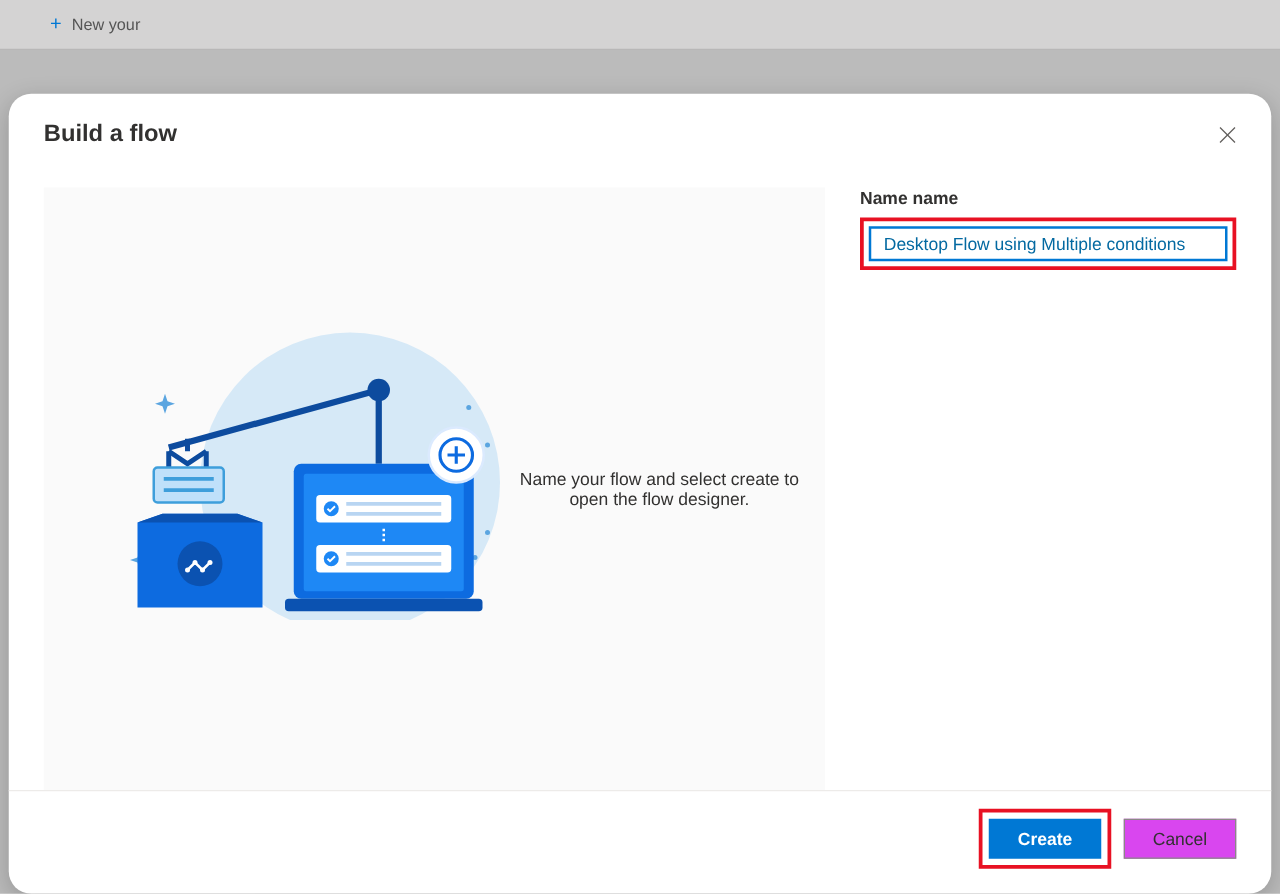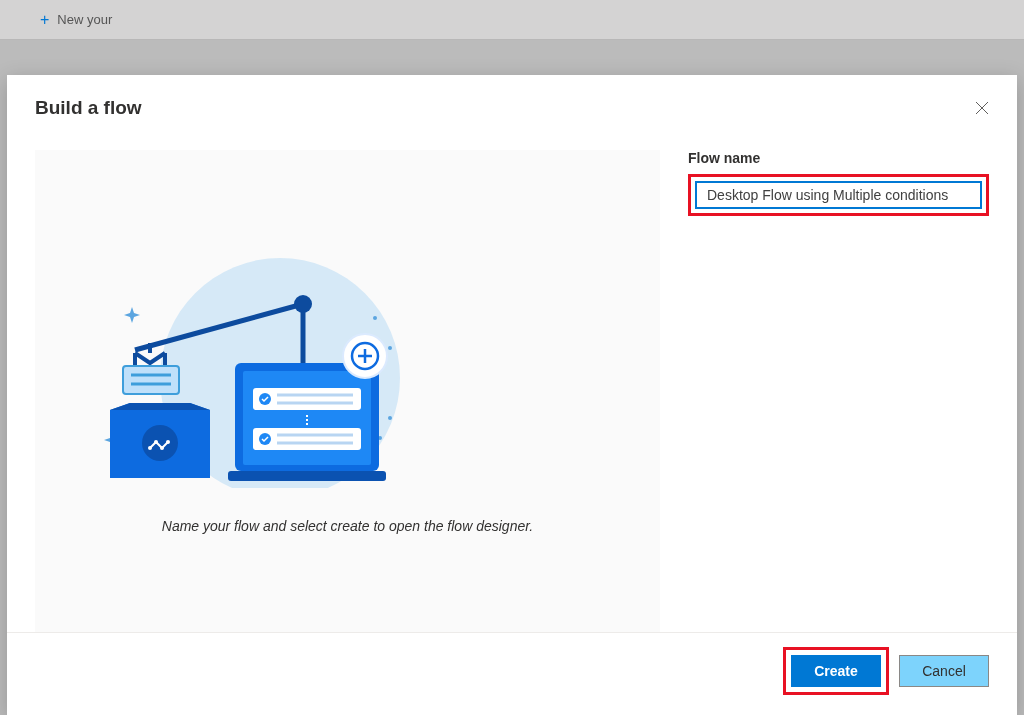--- a/index.html
+++ b/index.html
@@ -39,20 +39,21 @@
     .modal {
       position: absolute;
       top: 75px;
       left: 7px;
       right: 7px;
       bottom: 0;
       background: white;
       box-shadow: 0 5px 20px rgba(0,0,0,0.2);
       display: flex;
       flex-direction: column;
+      border-radius: 18px;
     }
     .modal-header {
       display: flex;
       justify-content: space-between;
       align-items: flex-start;
       padding: 22px 24px 10px 28px;
     }
     .modal-title {
       font-size: 19px;
       font-weight: 600;
@@ -67,24 +68,24 @@
     .modal-body {
       display: flex;
       flex: 1;
       padding: 18px 28px 0 28px;
       gap: 28px;
     }
     .left-panel {
       width: 625px;
       background: #fafafa;
       display: flex;
-      flex-direction: column;
+      flex-direction: row;
+      align-items: center;
       justify-content: center;
       padding: 50px 20px 50px 20px;
-      font-style: italic;
     }
     .illustration {
       width: 360px;
       height: 240px;
       position: relative;
       margin-bottom: 30px;
     }
     .helper-text {
       font-size: 14px;
       color: #323130;
@@ -104,21 +105,21 @@
     .highlight-box-input {
       border: 3px solid #e81123;
       padding: 4px;
       margin-top: 2px;
     }
     .flow-name-input {
       width: 100%;
       height: 28px;
       padding: 0 10px;
       font-size: 14px;
-      color: #404040;
+      color: #0369a1;
       border: 2px solid #0078d4;
       outline: none;
     }
     .modal-footer {
       border-top: 1px solid #edebe9;
       padding: 14px 28px 20px 28px;
       display: flex;
       justify-content: flex-end;
       gap: 10px;
       align-items: center;
@@ -131,21 +132,21 @@
       background: #0078d4;
       color: white;
       border: none;
       padding: 8px 22px;
       font-size: 14px;
       font-weight: 700;
       cursor: pointer;
       min-width: 90px;
     }
     .btn-secondary {
-      background: #7dd3fc;
+      background: #d946ef;
       color: #323130;
       border: 1px solid #8a8886;
       padding: 7px 20px;
       font-size: 14px;
       cursor: pointer;
       min-width: 90px;
     }
   </style>
 </head>
 <body>
@@ -228,21 +229,21 @@
           <circle cx="310" cy="108" r="22" fill="white" stroke="#dbeafe" stroke-width="2"></circle>
           <circle cx="310" cy="108" r="13" fill="none" stroke="#0d6be0" stroke-width="2.5"></circle>
           <line x1="310" y1="101" x2="310" y2="115" stroke="#0d6be0" stroke-width="2.5"></line>
           <line x1="303" y1="108" x2="317" y2="108" stroke="#0d6be0" stroke-width="2.5"></line>
         </svg>
       </div>
       <div class="helper-text">Name your flow and select create to open the flow designer.</div>
     </div>
 
     <div class="right-panel">
-      <label class="field-label">Flow name</label>
+      <label class="field-label">Name name</label>
       <div class="highlight-box-input">
         <input type="text" class="flow-name-input" value="Desktop Flow using Multiple conditions" style="">
       </div>
     </div>
   </div>
 
   <div class="modal-footer">
     <div class="highlight-box-create">
       <button class="btn-primary">Create</button>
     </div>

